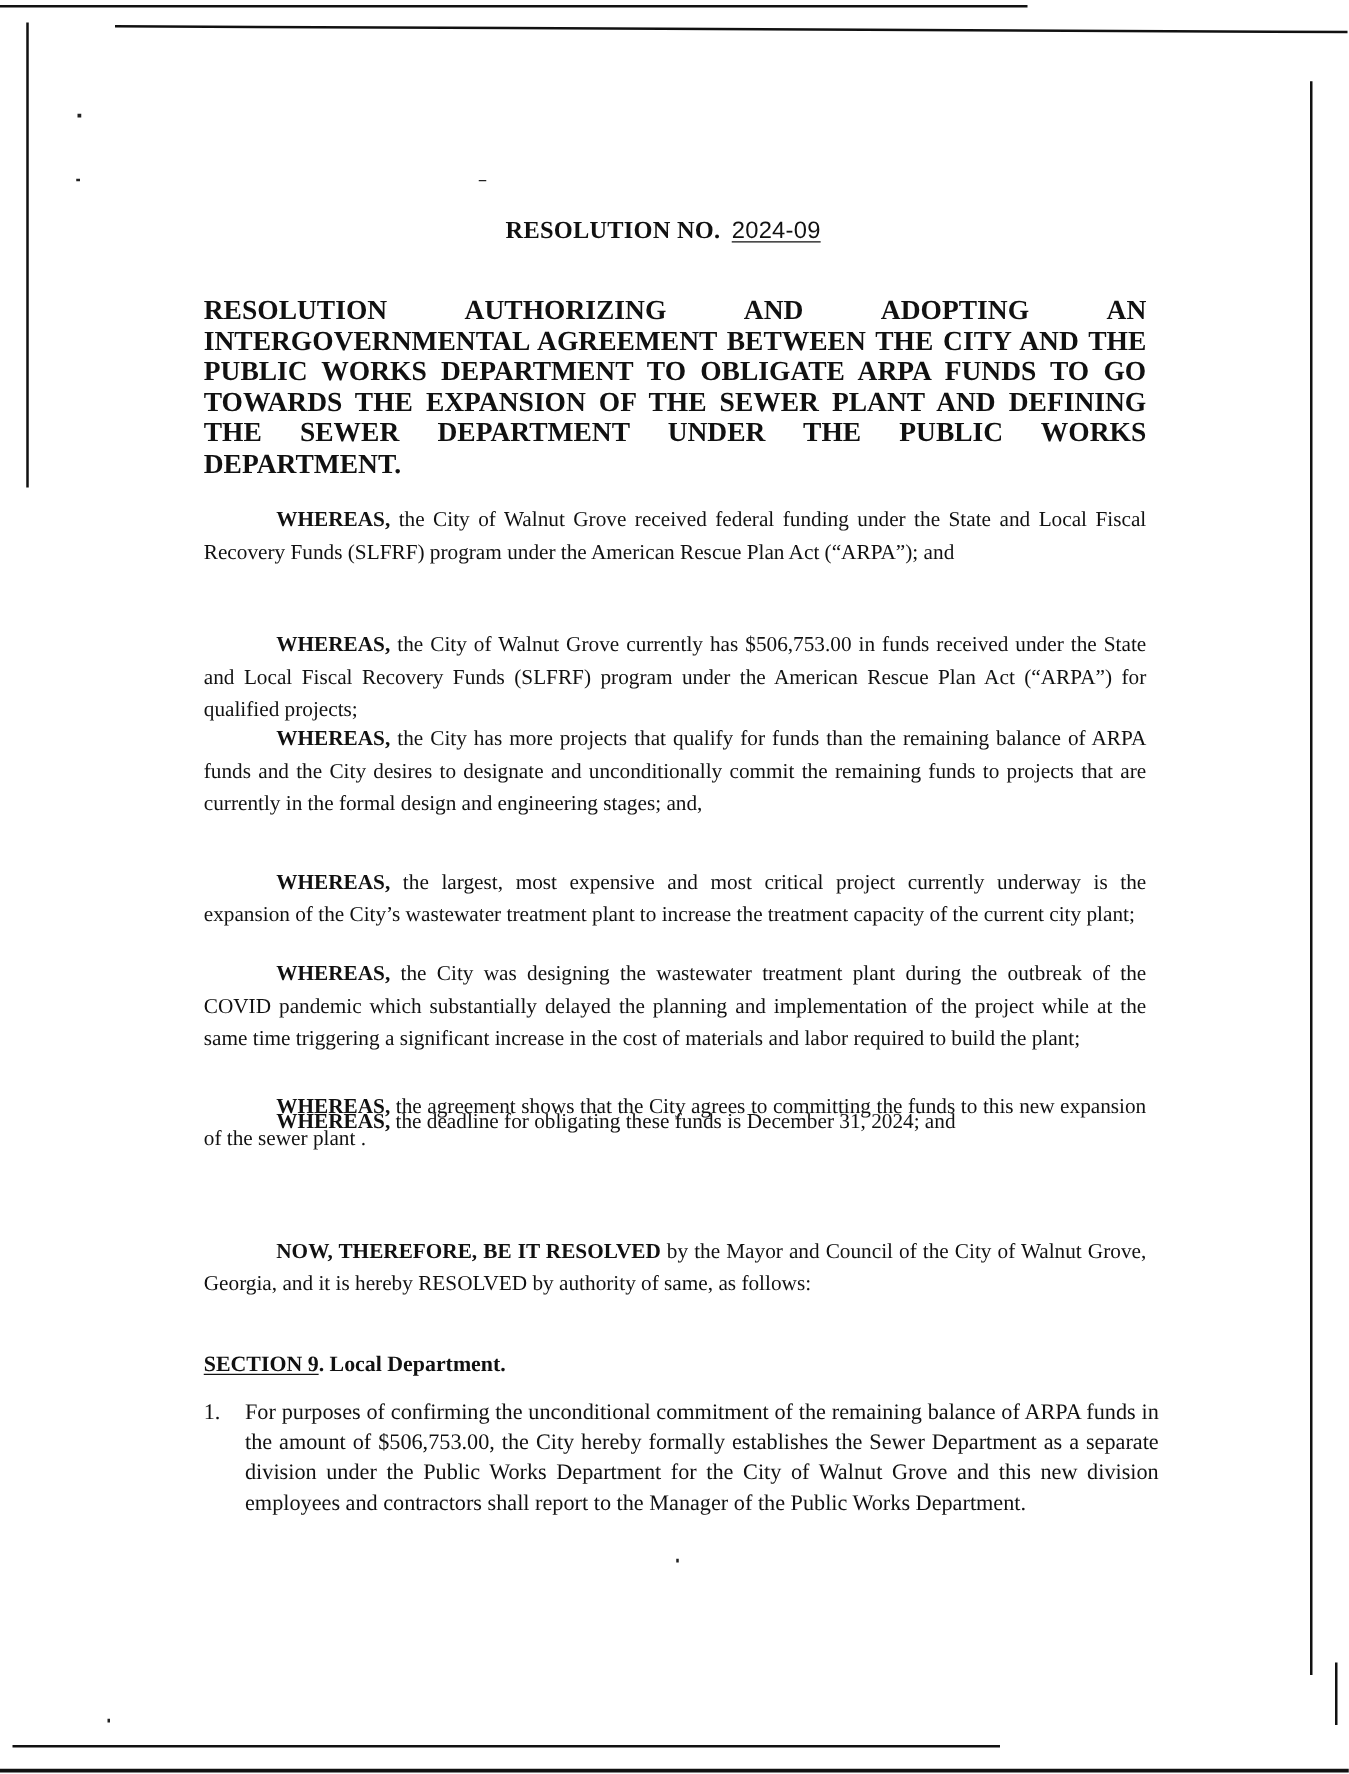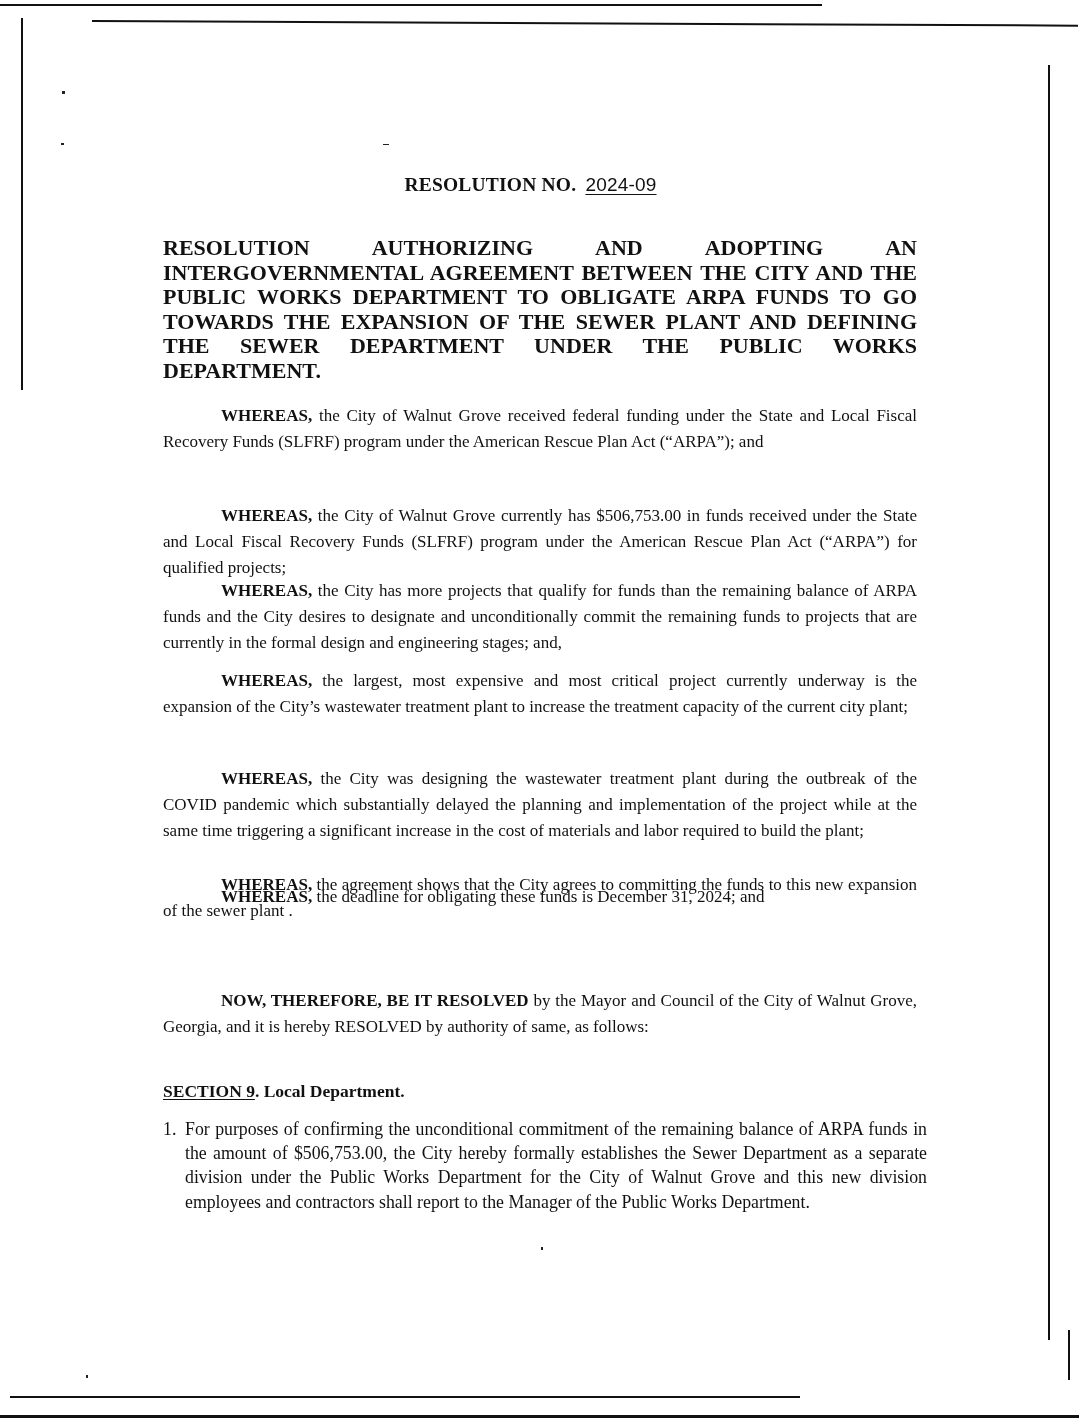--- a/index.html
+++ b/index.html
@@ -87,21 +87,21 @@
       width: 764px;
       font-size: 17.8px;
       line-height: 24.2px;
     }
     .list-item .num {
       position: absolute;
       left: 0;
       top: 0;
     }
     .list-item .body {
-      margin-left: 22px;
+      margin-left: 33px;
       text-align: justify;
     }
   </style>
 </head>
 <body>
 
 <div class="scan-line" style="left:0;top:4px;width:822px;height:2px;"></div>
 <div class="scan-line" style="left:92px;top:20px;width:986px;height:2px;transform:rotate(0.27deg);transform-origin:left;"></div>
 <div class="scan-line" style="left:21px;top:18px;width:2px;height:372px;"></div>
 <div class="scan-line" style="left:1048px;top:65px;width:2px;height:1275px;"></div>
@@ -126,21 +126,21 @@
 </div>
 
 <div class="para" style="top:503px;">
   <span class="indent"></span><span class="lead">WHEREAS,</span><span> the City of Walnut Grove currently has $506,753.00 in funds received under the State and Local Fiscal Recovery Funds (SLFRF) program under the American Rescue Plan Act (“ARPA”) for qualified projects;</span>
 </div>
 
 <div class="para" style="top:578px;">
   <span class="indent"></span><span class="lead">WHEREAS,</span><span> the City has more projects that qualify for funds than the remaining balance of ARPA funds and the City desires to designate and unconditionally commit the remaining funds to projects that are currently in the formal design and engineering stages; and,</span>
 </div>
 
-<div class="para" style="top:668px;font-family:Liberation Serif, serif;">
+<div class="para" style="top:693px;font-family:Liberation Serif, serif;">
   <span class="indent"></span><span class="lead">WHEREAS,</span><span> the largest, most expensive and most critical project currently underway is the expansion of the City’s wastewater treatment plant to increase the treatment capacity of the current city plant;</span>
 </div>
 
 <div class="para" style="top:766px;">
   <span class="indent"></span><span class="lead">WHEREAS,</span><span> the City was designing the wastewater treatment plant during the outbreak of the COVID pandemic which substantially delayed the planning and implementation of the project while at the same time triggering a significant increase in the cost of materials and labor required to build the plant;</span>
 </div>
 
 <div class="para" style="top:884px;">
   <span class="indent"></span><span class="lead">WHEREAS,</span><span> the deadline for obligating these funds is December 31, 2024; and</span>
 </div>

